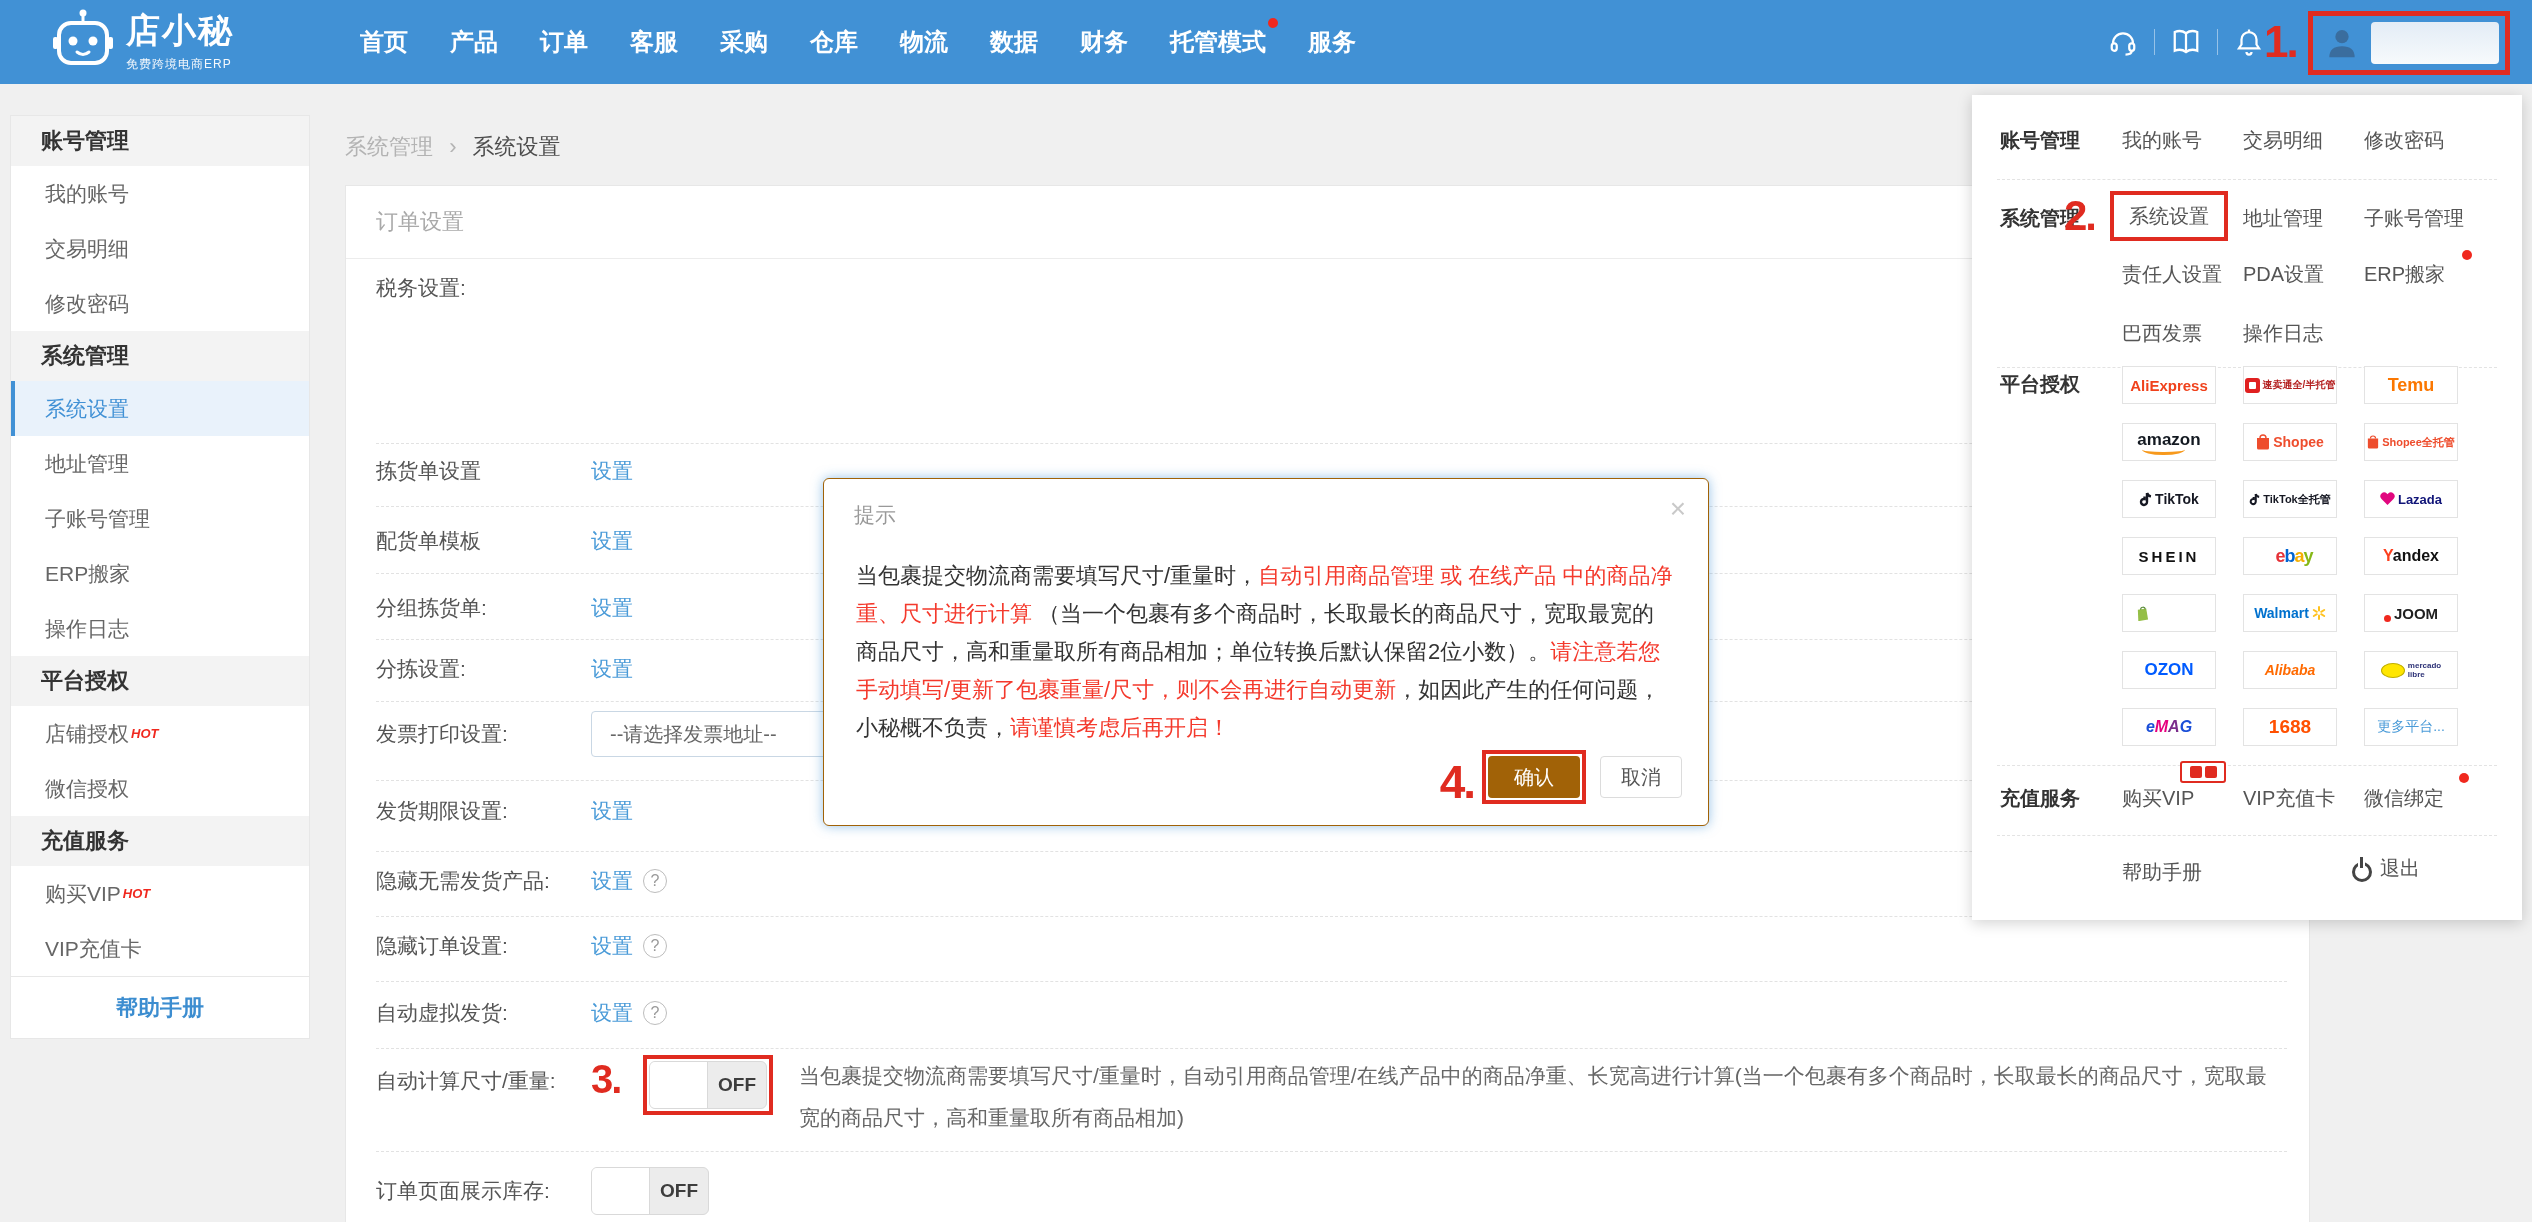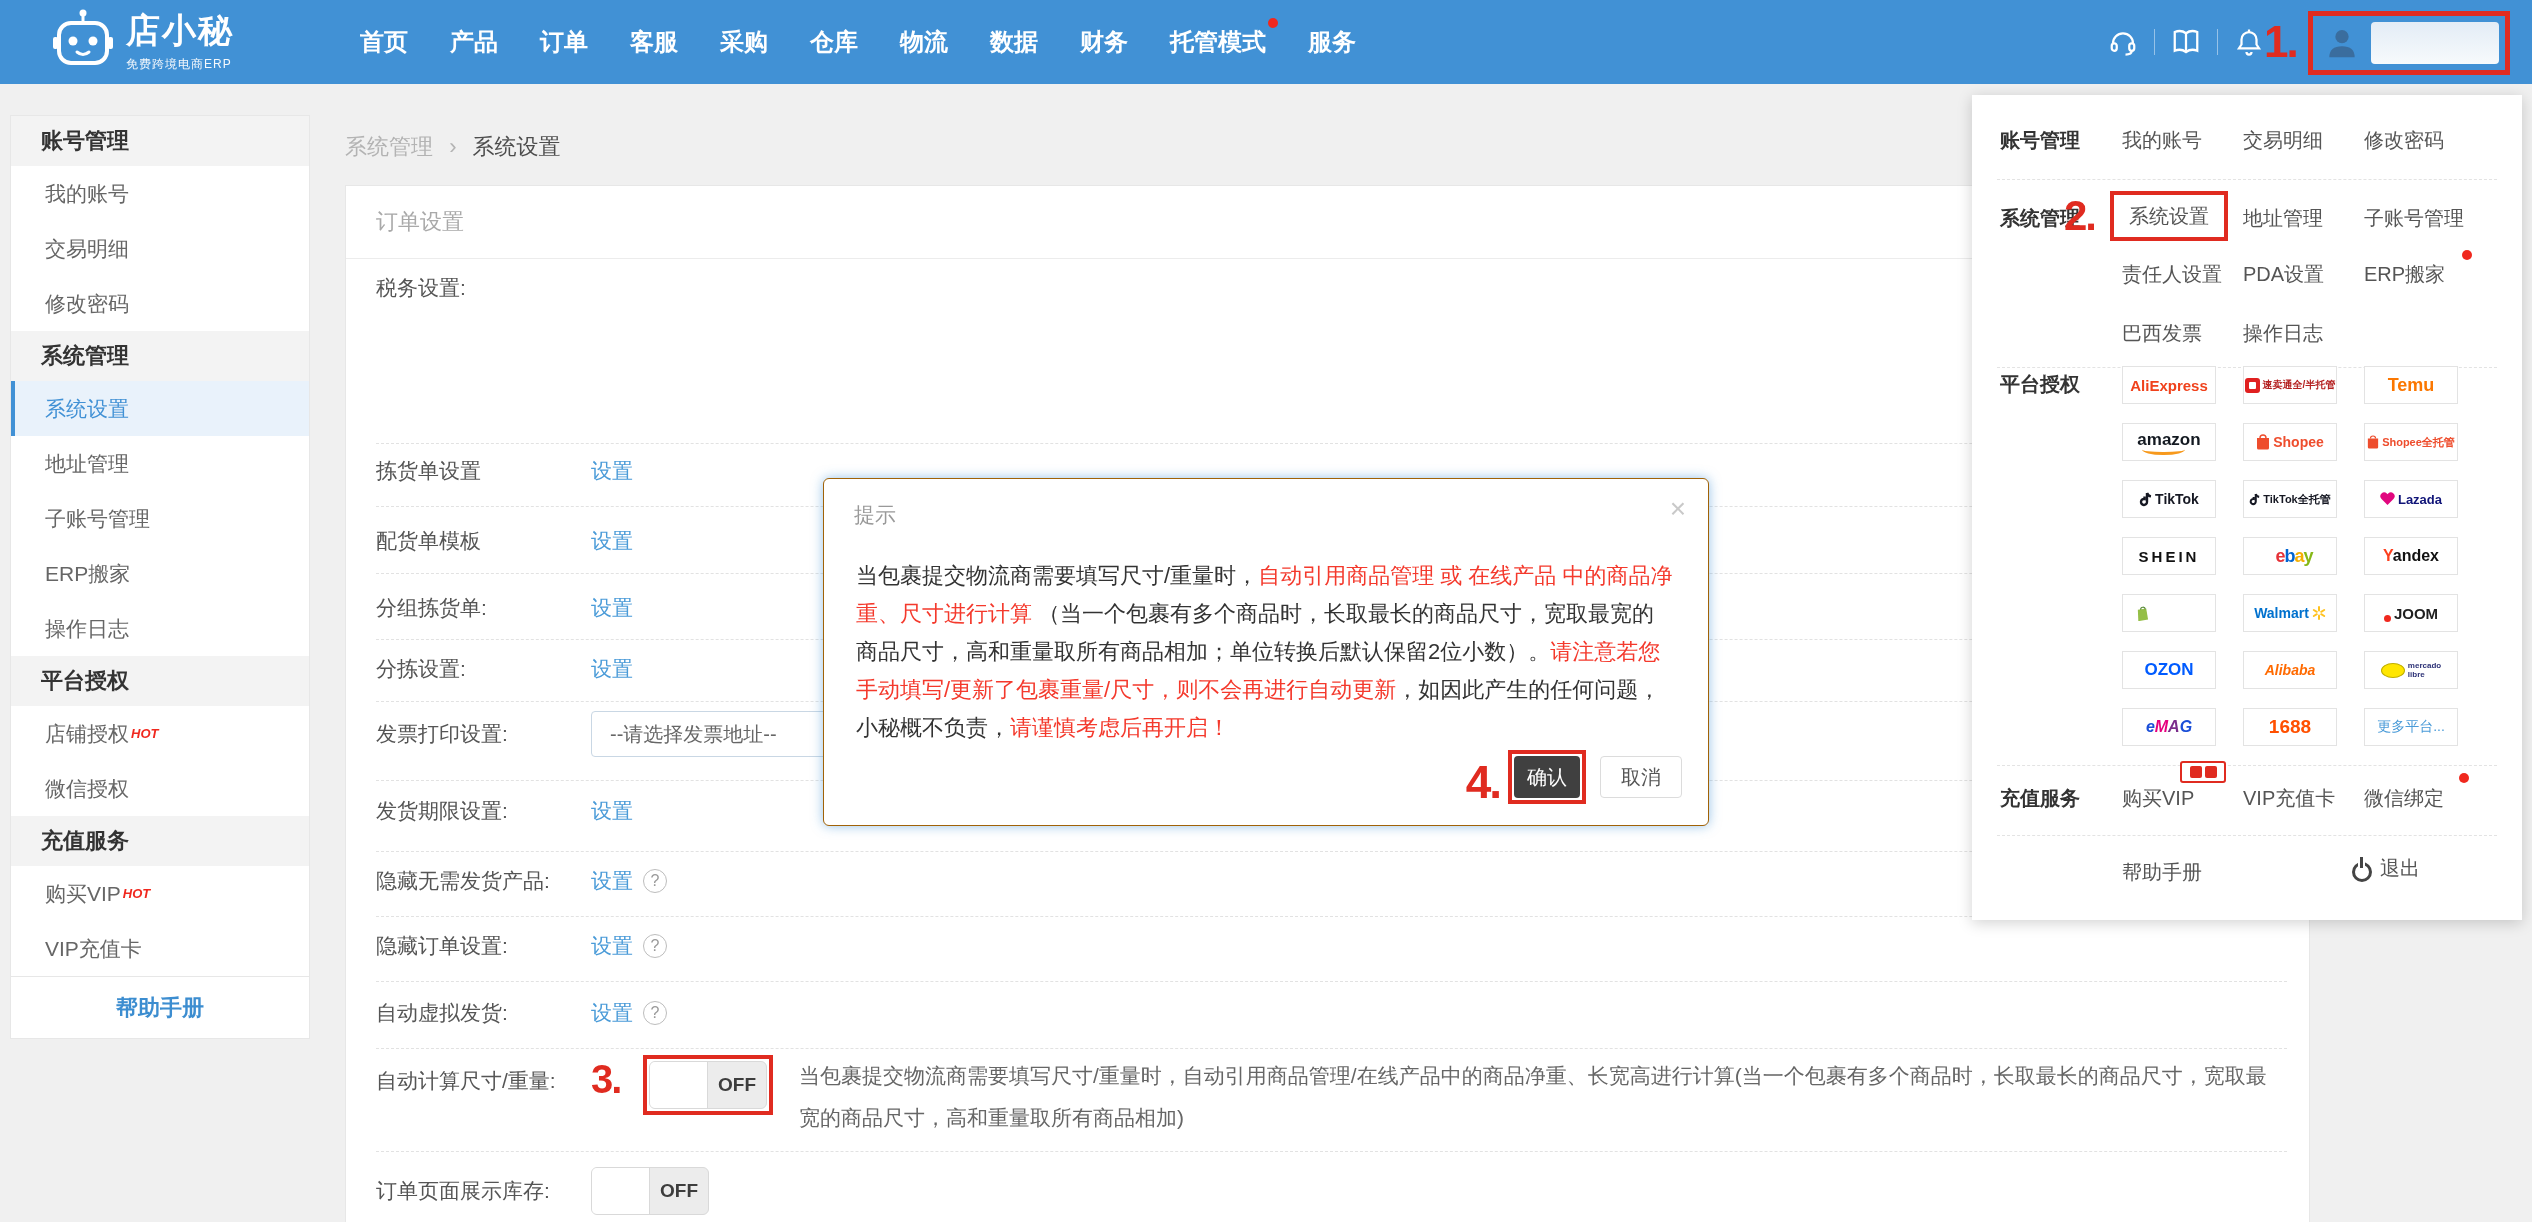--- a/index.html
+++ b/index.html
@@ -58,21 +58,21 @@
   .desc { flex:1; margin-left:26px; line-height:42px; color:#666; font-size:21px; }
   .annot3 { width:52px; flex:none; font-size:40px; margin-top:4px; }
 
   
   .modal { position:absolute; left:823px; top:478px; width:886px; height:348px; background:#fff; border:1px solid #a16207; border-radius:6px; box-shadow:0 0 12px rgba(65,145,213,.55); z-index:40; }
   .m-title { position:absolute; left:30px; top:22px; font-size:21px; color:#999; }
   .m-close { position:absolute; right:22px; top:14px; font-size:28px; color:#c9c9c9; cursor:pointer; }
   .m-body { position:absolute; left:32px; right:32px; top:78px; font-size:22px; line-height:38px; color:#333; }
   .m-body .red { color:#f4392c; }
   .m-foot { position:absolute; right:26px; bottom:20px; display:flex; align-items:center; }
-  .btn-ok { width:66px; height:42px; background:#404040; color:#fff; font-size:20px; border:none; border-radius:4px; cursor:pointer; }
+  .btn-ok { width:92px; height:42px; background:#a16207; color:#fff; font-size:20px; border:none; border-radius:4px; cursor:pointer; }
   .btn-cancel { width:82px; height:42px; background:#fff; color:#555; font-size:20px; border:1px solid #dcdcdc; border-radius:4px; margin-left:14px; cursor:pointer; }
   .annot4 { font-size:46px; margin-right:8px; margin-top:10px; }
 
   
   .panel { position:absolute; left:1972px; top:95px; width:550px; height:825px; background:#fff; box-shadow:0 3px 14px rgba(0,0,0,.18); z-index:50; }
   .pt { position:absolute; font-size:20px; color:#333; font-weight:bold; }
   .pl { position:absolute; font-size:20px; color:#555; cursor:pointer; white-space:nowrap; }
   .pdash { position:absolute; left:25px; right:25px; border-top:1px dashed #e3e3e3; }
   .sysbox { position:absolute; left:138px; top:96px; width:118px; height:50px; border:4px solid #e02b20; display:flex; align-items:center; justify-content:center; }
   .sysbox .pl { position:static; }

